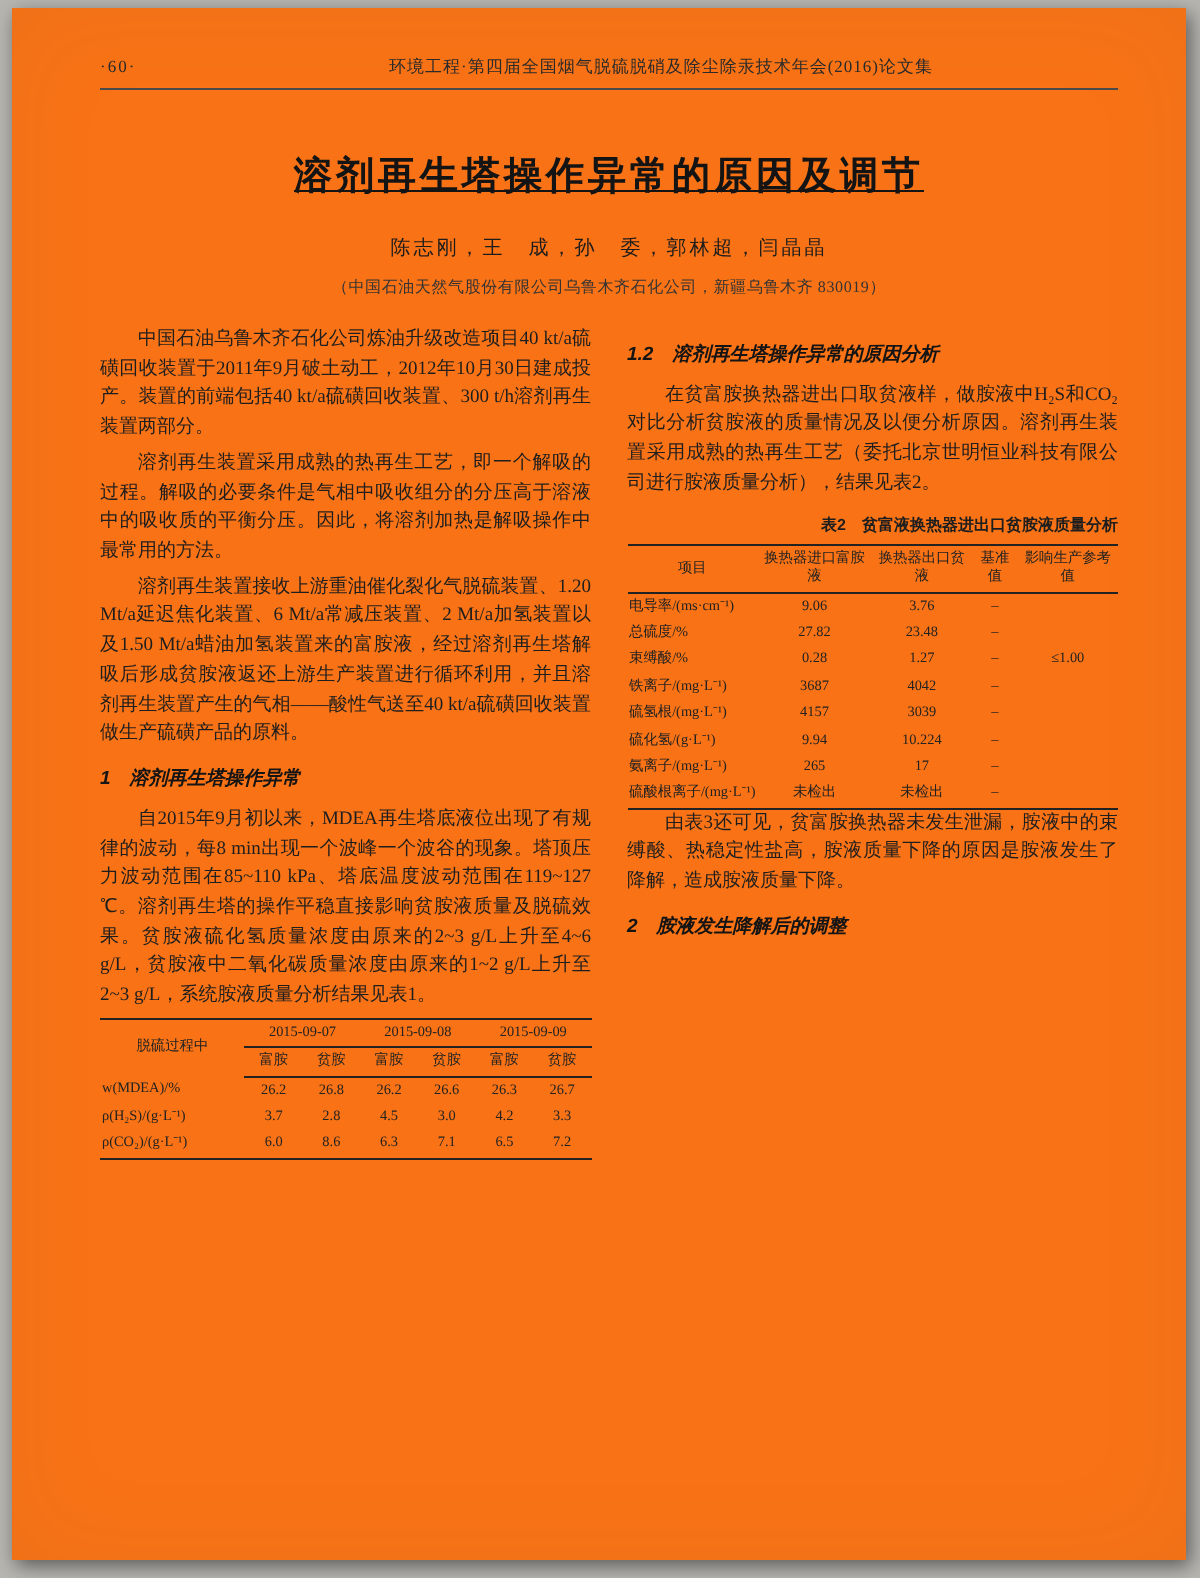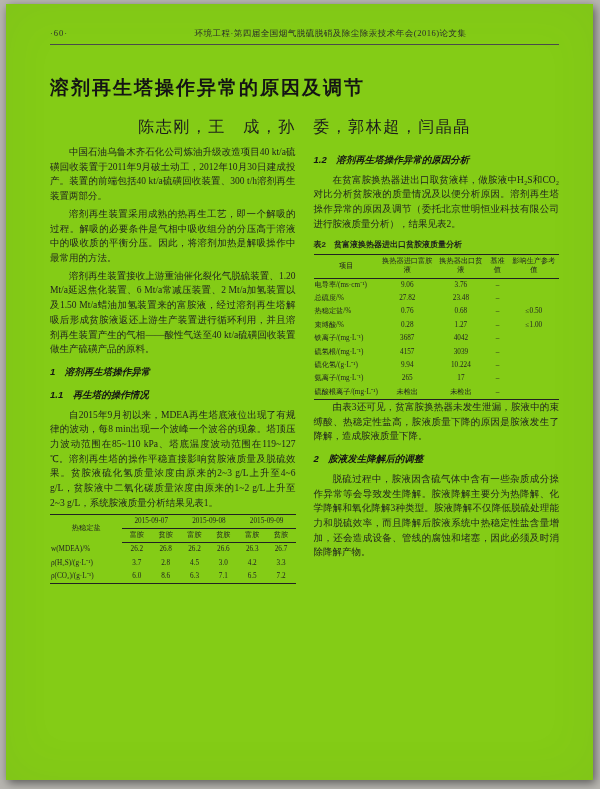--- a/index.html
+++ b/index.html
@@ -4,61 +4,62 @@
 <style>
   html,body{margin:0;padding:0;}
   body{
     width:600px;height:789px;position:relative;
     background:#b8b6b1;
     font-family:"Liberation Serif", serif;
     overflow:hidden;
   }
   .page{
     position:absolute;left:6px;top:4px;right:7px;bottom:9px;
-    background:#84cc16;
+    background:#f97316;
     box-shadow:2px 3px 9px rgba(0,0,0,0.5), inset 0 0 50px rgba(90,85,70,0.07);
     box-sizing:border-box;
     padding:24px 34px 8px 44px;
     color:#1c1c1c;
     overflow:hidden;
   }
   .running-header{
     display:flex;align-items:baseline;
     font-size:8.5px;color:#2a2a2a;
   }
   .running-header .pagenum{width:52px;letter-spacing:1px;}
   .running-header .header-text{flex:1;text-align:center;letter-spacing:0.5px;}
   .header-rule{border:none;border-top:1px solid #4a4a4a;margin:4px 0 0 0;}
   .title{
+    text-align:center;
     font-family:"Liberation Sans", sans-serif;
     font-weight:700;font-size:19px;letter-spacing:2px;
-    margin:30px 0 16px 0;color:#141414;
+    margin:30px 0 16px 0;color:#141414;text-decoration:underline;
   }
   .authors{
-    text-align:center;font-size:16px;letter-spacing:1.5px;margin:0 0 7px 0;
+    text-align:center;font-size:10px;letter-spacing:1.5px;margin:0 0 7px 0;
   }
   .affiliation{
     text-align:center;font-size:8px;color:#333;margin:0 0 14px 0;letter-spacing:0.3px;
   }
   .columns{
     display:flex;gap:18px;height:600px;overflow:hidden;
   }
   .col{
     flex:1;min-width:0;
     font-size:9.5px;line-height:1.55;text-align:justify;
     color:#1e1e1e;
   }
   .col p{margin:0 0 3px 0;text-indent:2em;}
   .sec-heading{
     font-family:"Liberation Sans", sans-serif;
     font-size:9.5px;font-weight:700;margin:8px 0 5px 0;color:#141414;font-style:italic;
   }
   .table-caption{
     font-family:"Liberation Sans", sans-serif;
-    text-align:left;font-size:8px;font-weight:700;margin:7px 0 3px 0;
+    text-align:right;font-size:8px;font-weight:700;margin:7px 0 3px 0;
   }
   table.paper-table{
     width:100%;border-collapse:collapse;
     font-size:7.2px;line-height:1.3;
     border-top:1.3px solid #222;border-bottom:1.3px solid #222;
     color:#222;
   }
   table.paper-table th, table.paper-table td{
     padding:2px 1px;text-align:center;font-weight:400;vertical-align:middle;
   }
@@ -72,34 +73,34 @@
 <div class="page">
 
   <div class="running-header">
     <span class="pagenum">·60·</span>
     <span class="header-text">环境工程·第四届全国烟气脱硫脱硝及除尘除汞技术年会(2016)论文集</span>
   </div>
   <hr class="header-rule">
 
   <h1 class="title">溶剂再生塔操作异常的原因及调节</h1>
   <div class="authors">陈志刚，王　成，孙　委，郭林超，闫晶晶</div>
+  <div class="affiliation">（中国石油天然气股份有限公司乌鲁木齐石化公司，新疆乌鲁木齐 830019）</div>
 
   <div class="columns">
 
     <div class="col">
       <p>中国石油乌鲁木齐石化公司炼油升级改造项目40 kt/a硫磺回收装置于2011年9月破土动工，2012年10月30日建成投产。装置的前端包括40 kt/a硫磺回收装置、300 t/h溶剂再生装置两部分。</p>
       <p>溶剂再生装置采用成熟的热再生工艺，即一个解吸的过程。解吸的必要条件是气相中吸收组分的分压高于溶液中的吸收质的平衡分压。因此，将溶剂加热是解吸操作中最常用的方法。</p>
       <p>溶剂再生装置接收上游重油催化裂化气脱硫装置、1.20 Mt/a延迟焦化装置、6 Mt/a常减压装置、2 Mt/a加氢装置以及1.50 Mt/a蜡油加氢装置来的富胺液，经过溶剂再生塔解吸后形成贫胺液返还上游生产装置进行循环利用，并且溶剂再生装置产生的气相——酸性气送至40 kt/a硫磺回收装置做生产硫磺产品的原料。</p>
       <div class="sec-heading">1　溶剂再生塔操作异常</div>
-      <div class="sec-heading">1.1　再生塔的操作情况</div>
       <p>自2015年9月初以来，MDEA再生塔底液位出现了有规律的波动，每8 min出现一个波峰一个波谷的现象。塔顶压力波动范围在85~110 kPa、塔底温度波动范围在119~127 ℃。溶剂再生塔的操作平稳直接影响贫胺液质量及脱硫效果。贫胺液硫化氢质量浓度由原来的2~3 g/L上升至4~6 g/L，贫胺液中二氧化碳质量浓度由原来的1~2 g/L上升至2~3 g/L，系统胺液质量分析结果见表1。</p>
       <table class="paper-table">
           <thead>
             <tr>
-              <th rowspan="2">热稳定盐</th>
+              <th rowspan="2">脱硫过程中</th>
               <th colspan="2">2015-09-07</th>
               <th colspan="2">2015-09-08</th>
               <th colspan="2">2015-09-09</th>
             </tr>
             <tr>
               <th>富胺</th>
               <th>贫胺</th>
               <th>富胺</th>
               <th>贫胺</th>
               <th>富胺</th>
@@ -133,21 +134,21 @@
               <td>7.1</td>
               <td>6.5</td>
               <td>7.2</td>
             </tr>
           </tbody>
         </table>
     </div>
 
     <div class="col">
       <div class="sec-heading">1.2　溶剂再生塔操作异常的原因分析</div>
-      <p>在贫富胺换热器进出口取贫液样，做胺液中H₂S和CO₂对比分析贫胺液的质量情况及以便分析原因。溶剂再生塔操作异常的原因及调节（委托北京世明恒业科技有限公司进行胺液质量分析），结果见表2。</p>
+      <p>在贫富胺换热器进出口取贫液样，做胺液中H₂S和CO₂对比分析贫胺液的质量情况及以便分析原因。溶剂再生装置采用成熟的热再生工艺（委托北京世明恒业科技有限公司进行胺液质量分析），结果见表2。</p>
       <div class="table-caption">表2　贫富液换热器进出口贫胺液质量分析</div>
       <table class="paper-table">
           <thead>
             <tr>
               <th>项目</th>
               <th>换热器进口富胺液</th>
               <th>换热器出口贫液</th>
               <th>基准值</th>
               <th>影响生产参考值</th>
             </tr>
@@ -161,27 +162,20 @@
               <td></td>
             </tr>
             <tr>
               <td class="rowlabel">总硫度/%</td>
               <td>27.82</td>
               <td>23.48</td>
               <td>–</td>
               <td></td>
             </tr>
             <tr>
-              <td class="rowlabel">热稳定盐/%</td>
-              <td>0.76</td>
-              <td>0.68</td>
-              <td>–</td>
-              <td>≤0.50</td>
-            </tr>
-            <tr>
               <td class="rowlabel">束缚酸/%</td>
               <td>0.28</td>
               <td>1.27</td>
               <td>–</td>
               <td>≤1.00</td>
             </tr>
             <tr>
               <td class="rowlabel">铁离子/(mg·L⁻¹)</td>
               <td>3687</td>
               <td>4042</td>
@@ -213,17 +207,16 @@
               <td class="rowlabel">硫酸根离子/(mg·L⁻¹)</td>
               <td>未检出</td>
               <td>未检出</td>
               <td>–</td>
               <td></td>
             </tr>
           </tbody>
         </table>
       <p>由表3还可见，贫富胺换热器未发生泄漏，胺液中的束缚酸、热稳定性盐高，胺液质量下降的原因是胺液发生了降解，造成胺液质量下降。</p>
       <div class="sec-heading">2　胺液发生降解后的调整</div>
-      <p>脱硫过程中，胺液因含硫气体中含有一些杂质成分操作异常等会导致发生降解。胺液降解主要分为热降解、化学降解和氧化降解3种类型。胺液降解不仅降低脱硫处理能力和脱硫效率，而且降解后胺液系统中热稳定性盐含量增加，还会造成设备、管线的腐蚀和堵塞，因此必须及时消除降解产物。</p>
     </div>
 
   </div>
 </div>
 
 </body></html>

